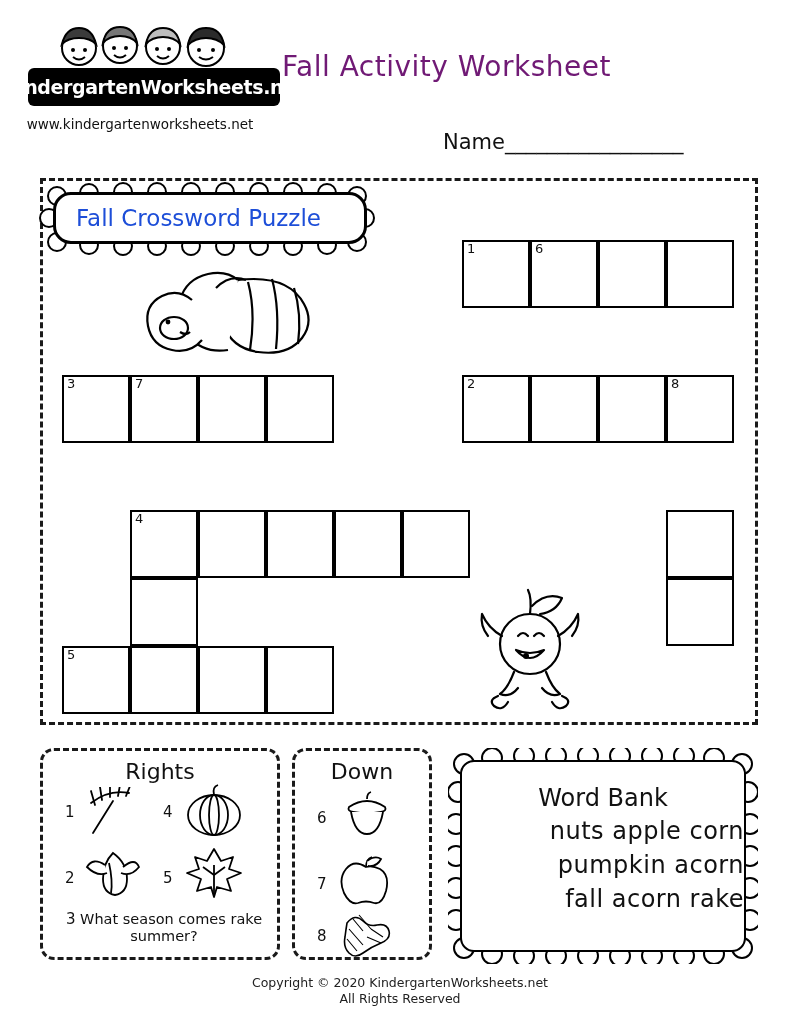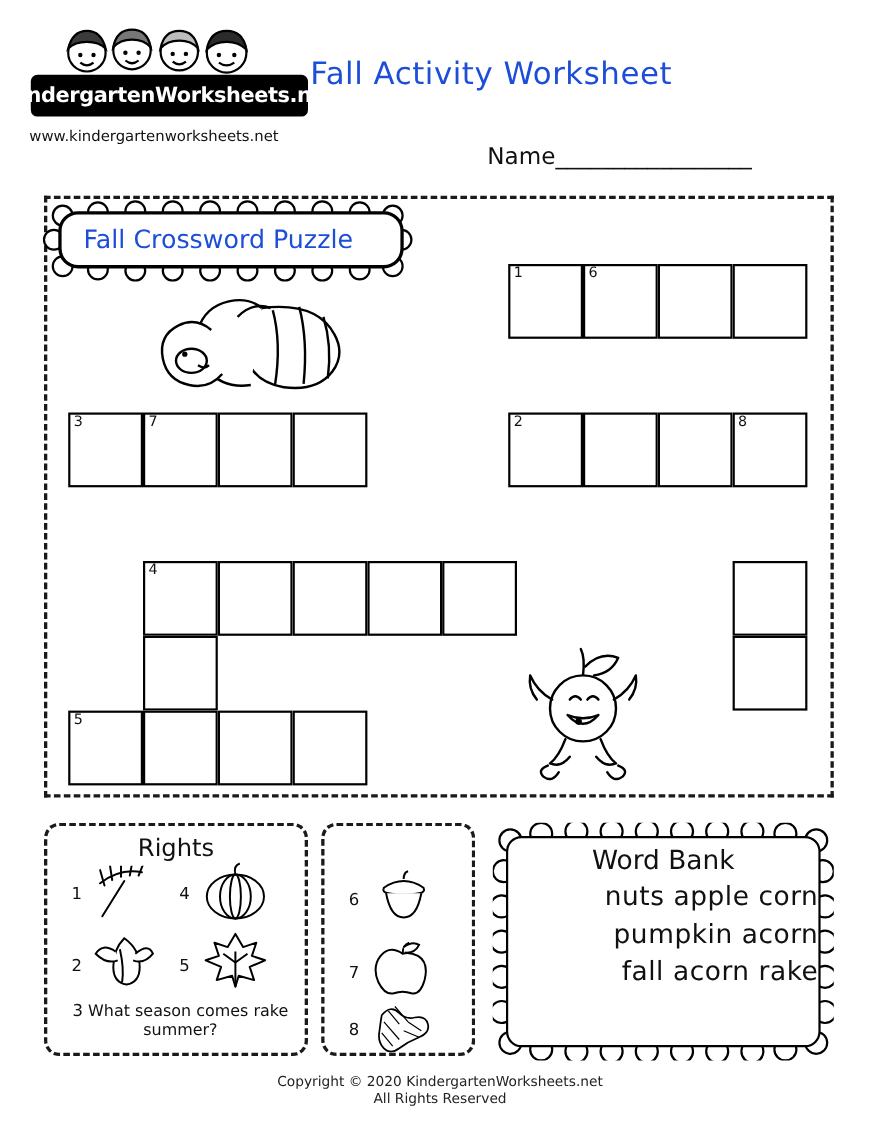--- a/index.html
+++ b/index.html
@@ -65,21 +65,21 @@
     font-family: "DejaVu Sans", sans-serif;
     color: #111;
   }
   .worksheet-title {
     position: absolute;
     left: 282px;
     top: 28px;
     font-family: "DejaVu Sans", sans-serif;
     font-size: 28px;
     letter-spacing: 0.5px;
-    color: #1d4ed8;
+    color: #701a75;
   }
   .name-line {
     position: absolute;
     left: 443px;
     top: 108px;
     font-size: 21px;
     font-family: "DejaVu Sans", sans-serif;
     color: #111;
     white-space: nowrap;
   }
@@ -187,21 +187,21 @@
   .wb-inner {
     position: absolute;
     left: 12px;
     top: 12px;
     right: 12px;
     bottom: 12px;
     border: 2.5px solid #000;
     border-radius: 14px;
     background: #fff;
     box-sizing: border-box;
-    padding-top: 6px;
+    padding-top: 22px;
   }
   .wb-title {
     text-align: center;
     font-size: 24px;
     font-family: "DejaVu Sans", sans-serif;
     color: #111;
     margin-bottom: 2px;
   }
   .wb-row {
     text-align: right;
@@ -429,20 +429,21 @@
 
   <div style="position:absolute; left:16px; top:160px; width:210px;">
     <div class="clue-text">
       <span class="clue-num">3</span>
       <span>What season comes rake summer?</span>
     </div>
   </div>
 </div>
 
 <div class="clue-box" style="left:292px; top:748px; width:140px; height:212px;">
+  <div class="clue-heading">Down</div>
 
   <div style="position:absolute; left:22px; top:58px;" class="clue-num">6</div>
   <svg style="position:absolute; left:44px; top:40px; width:56px; height:46px;" viewBox="0 0 56 46">
     <g stroke="#000" stroke-width="1.8" fill="#fff">
       <path d="M10 16 q18 -12 36 0 q2 4 -4 5 q-14 3 -28 0 q-6 -1 -4 -5z"></path>
       <path d="M12 21 q4 22 16 22 q12 0 16 -22"></path>
       <path d="M28 8 q0 -6 4 -7" fill="none"></path>
     </g>
   </svg>
 

